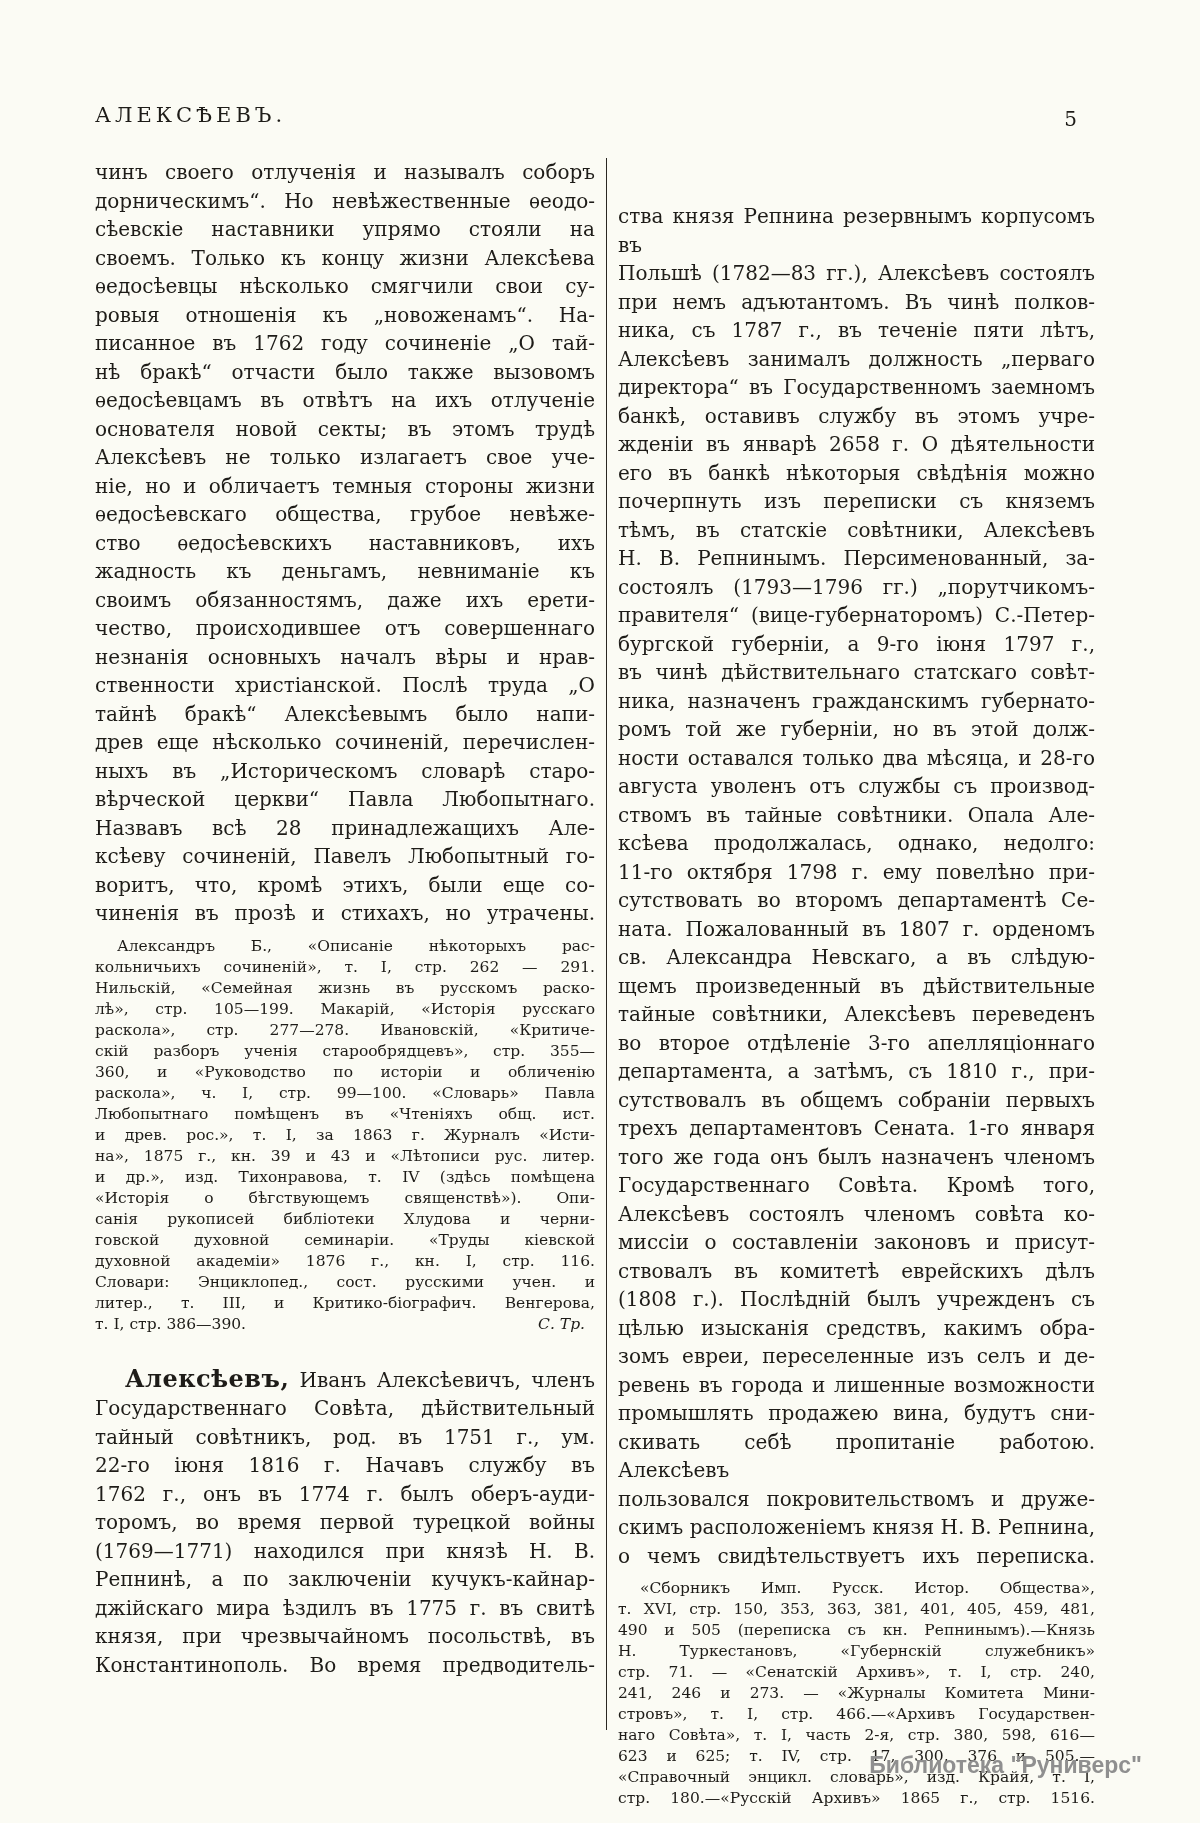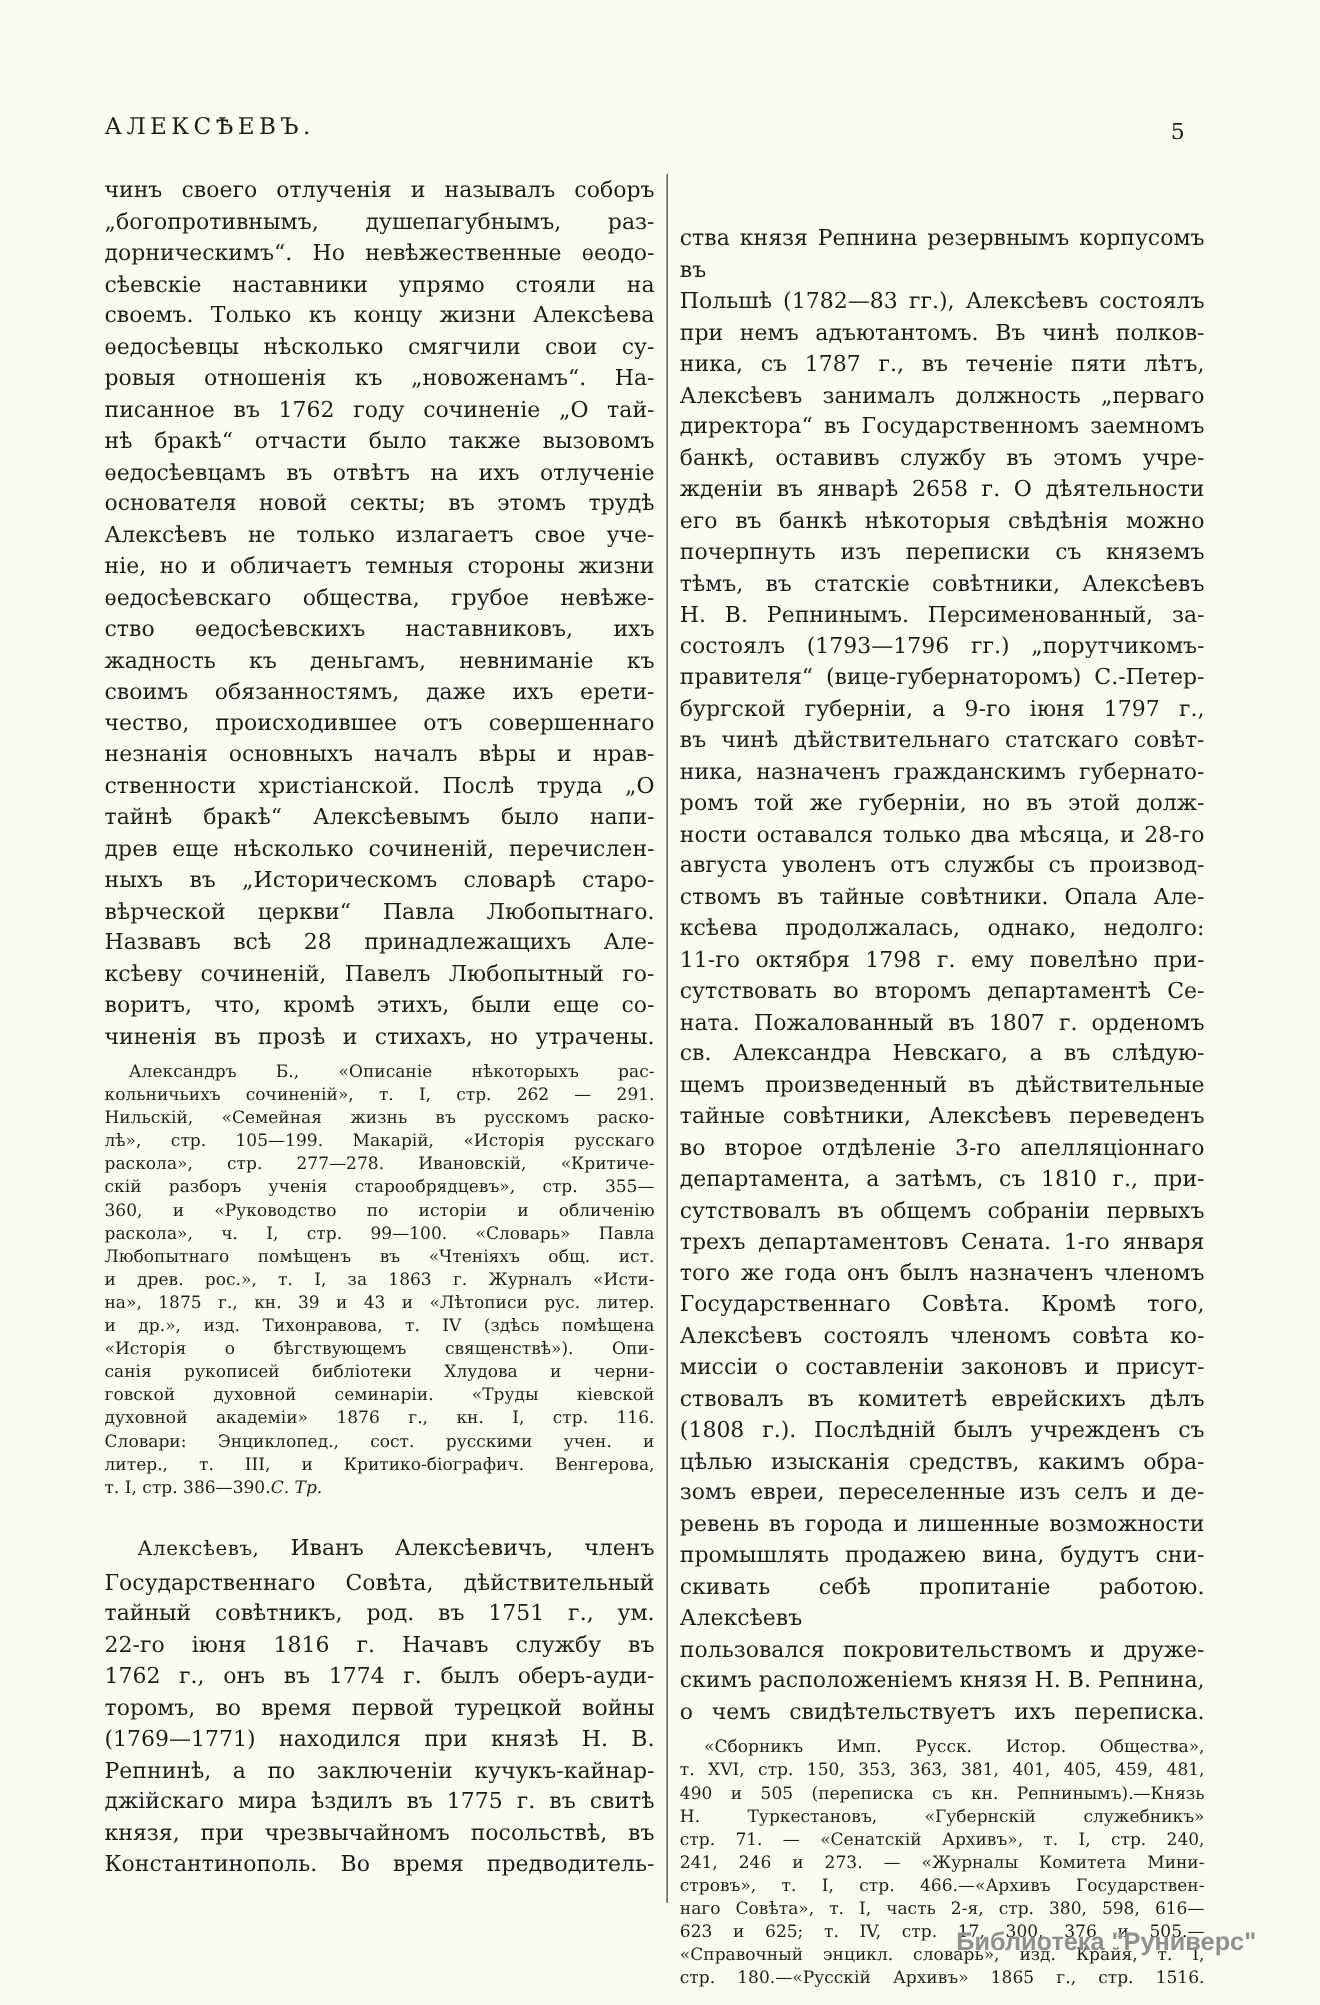--- a/index.html
+++ b/index.html
@@ -62,26 +62,26 @@
     white-space: normal;
   }
   .small .line {
     font-size: 15.5px;
     line-height: 21px;
   }
   .line.indent { text-indent: 30px; }
   .small .line.indent { text-indent: 22px; }
   .line.sig-line {
     display: flex;
-    justify-content: flex-start;
+    justify-content: space-between;
     text-align: left;
     text-align-last: auto;
   }
   .sig { font-style: italic; padding-right: 10px; }
-  .entry-bold { font-weight: 400; font-size: 18px; letter-spacing: 0.5px; }
+  .entry-bold { font-weight: 700; font-size: 24px; letter-spacing: 0.5px; }
   .entry-italic { }
   .watermark {
     position: absolute;
     right: 58px;
     top: 1752px;
     font-family: "Liberation Sans", "DejaVu Sans", sans-serif;
     font-weight: 700;
     font-size: 23px;
     color: var(--watermark);
   }
@@ -94,21 +94,20 @@
     <div class="header-title">АЛЕКСѢЕВЪ.</div>
     <div class="page-number">5</div>
   </header>
 
   <div class="column-divider"></div>
 
   <main class="text-area">
     <section class="col col-left">
         <div class="block main">
           <div class="line">чинъ своего отлученія и называлъ соборъ</div>
-          <div class="line">„богопротивнымъ, душепагубнымъ, раз-</div>
           <div class="line">дорническимъ“. Но невѣжественные ѳеодо-</div>
           <div class="line">сѣевскіе наставники упрямо стояли на</div>
           <div class="line">своемъ. Только къ концу жизни Алексѣева</div>
           <div class="line">ѳедосѣевцы нѣсколько смягчили свои су-</div>
           <div class="line">ровыя отношенія къ „новоженамъ“. На-</div>
           <div class="line">писанное въ 1762 году сочиненіе „О тай-</div>
           <div class="line">нѣ бракѣ“ отчасти было также вызовомъ</div>
           <div class="line">ѳедосѣевцамъ въ отвѣтъ на ихъ отлученіе</div>
           <div class="line">основателя новой секты; въ этомъ трудѣ</div>
           <div class="line">Алексѣевъ не только излагаетъ свое уче-</div>

